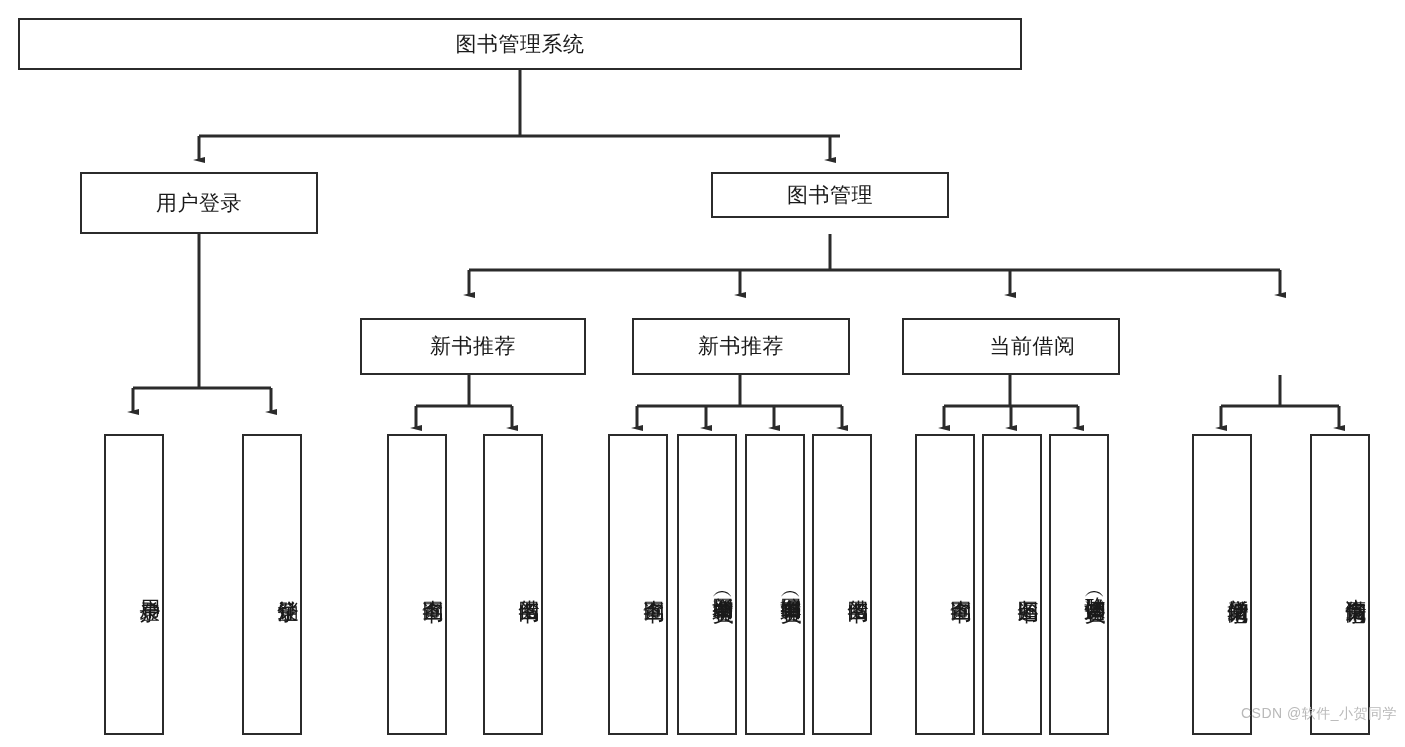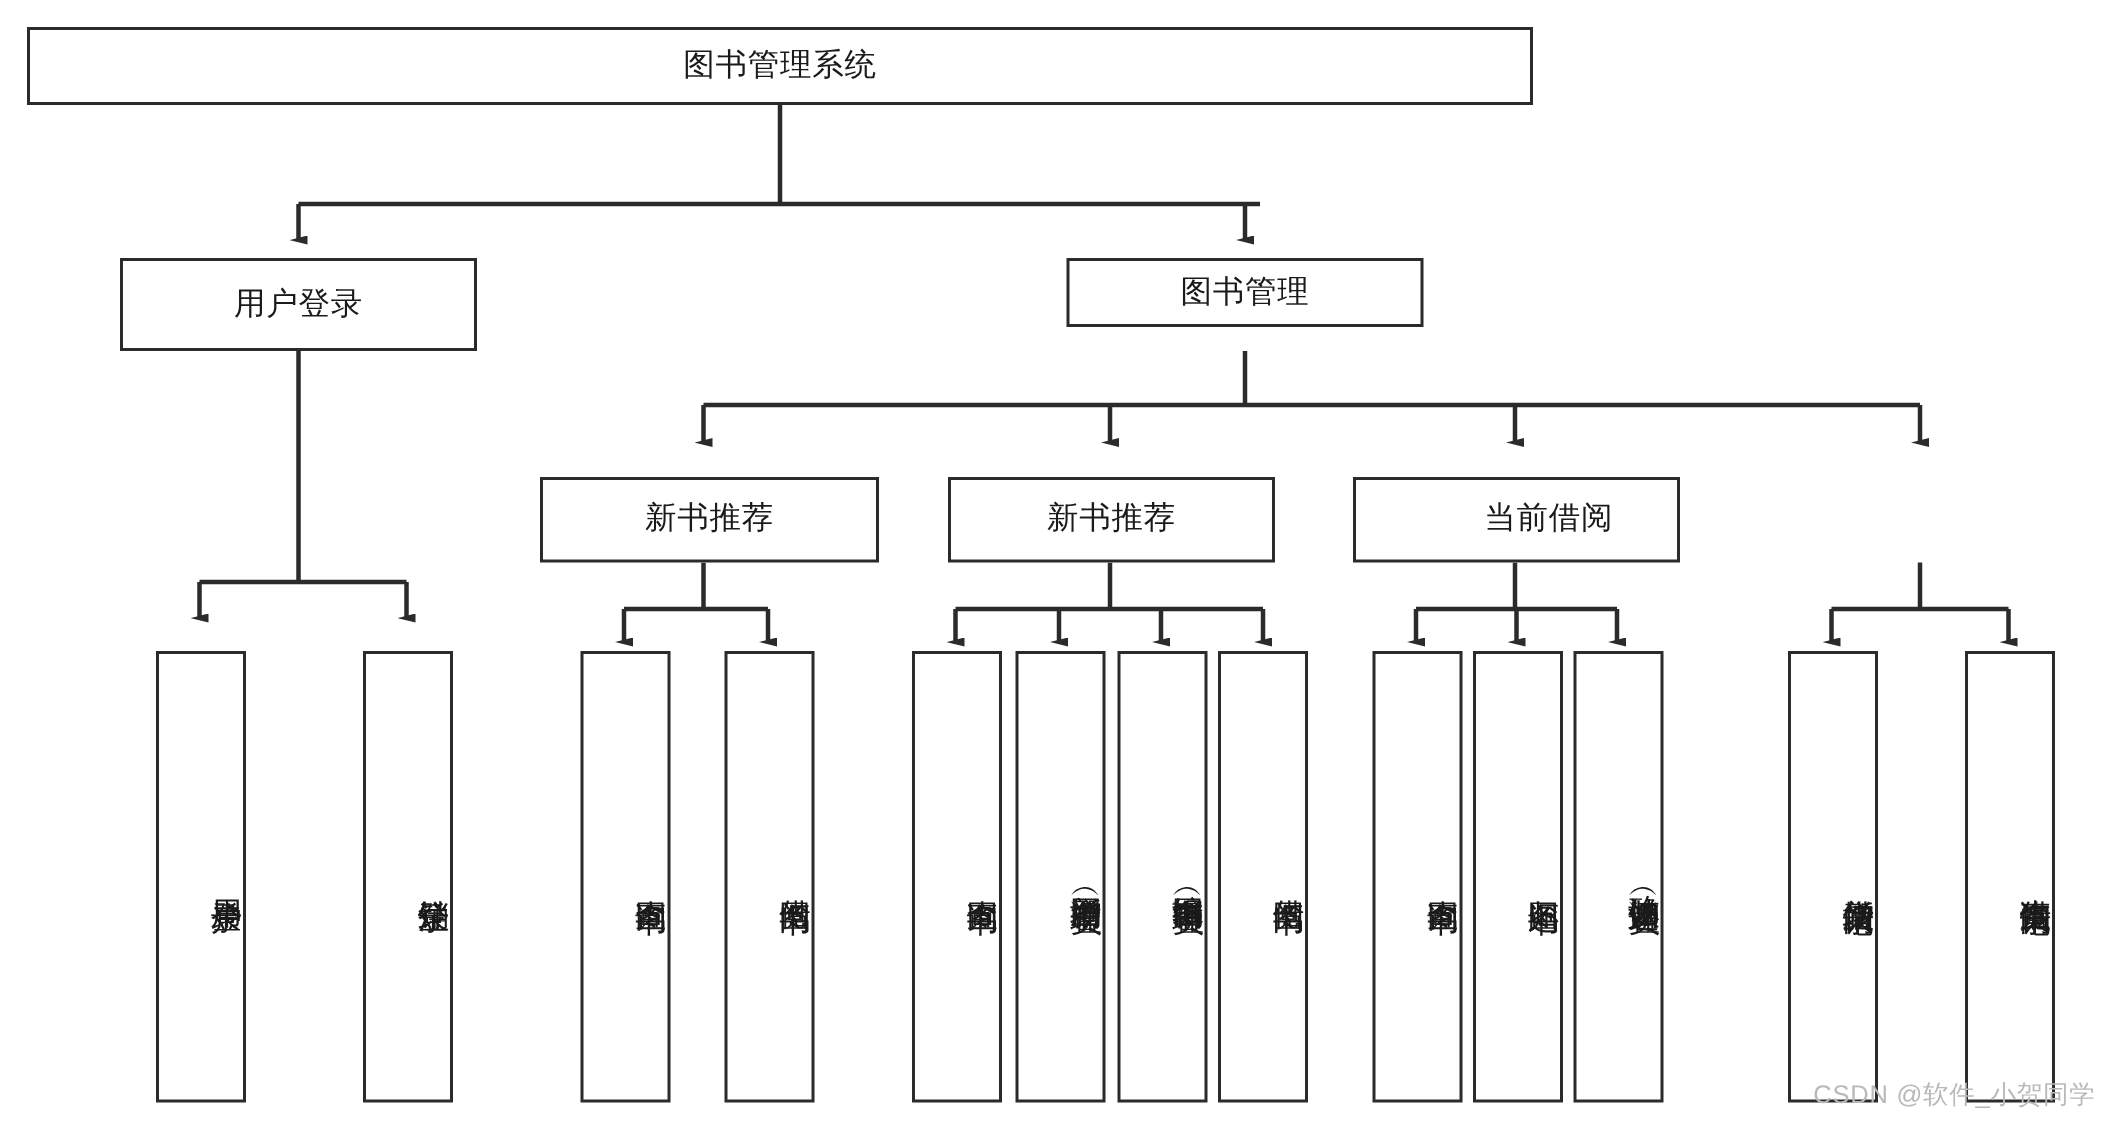--- a/index.html
+++ b/index.html
@@ -48,22 +48,22 @@
     padding: 6px 0;
     align-items: flex-start;
     justify-content: center;
   }
   .node-label {
     display: block;
   }
   .watermark {
     position: absolute;
     right: 8px;
-    bottom: 6px;
-    font-size: 17px;
+    bottom: 24px;
+    font-size: 14px;
     color: #b9b9b9;
     letter-spacing: 0.5px;
     white-space: nowrap;
     pointer-events: none;
   }
 </style>
 </head>
 <body>
 
 <div id="canvas">

